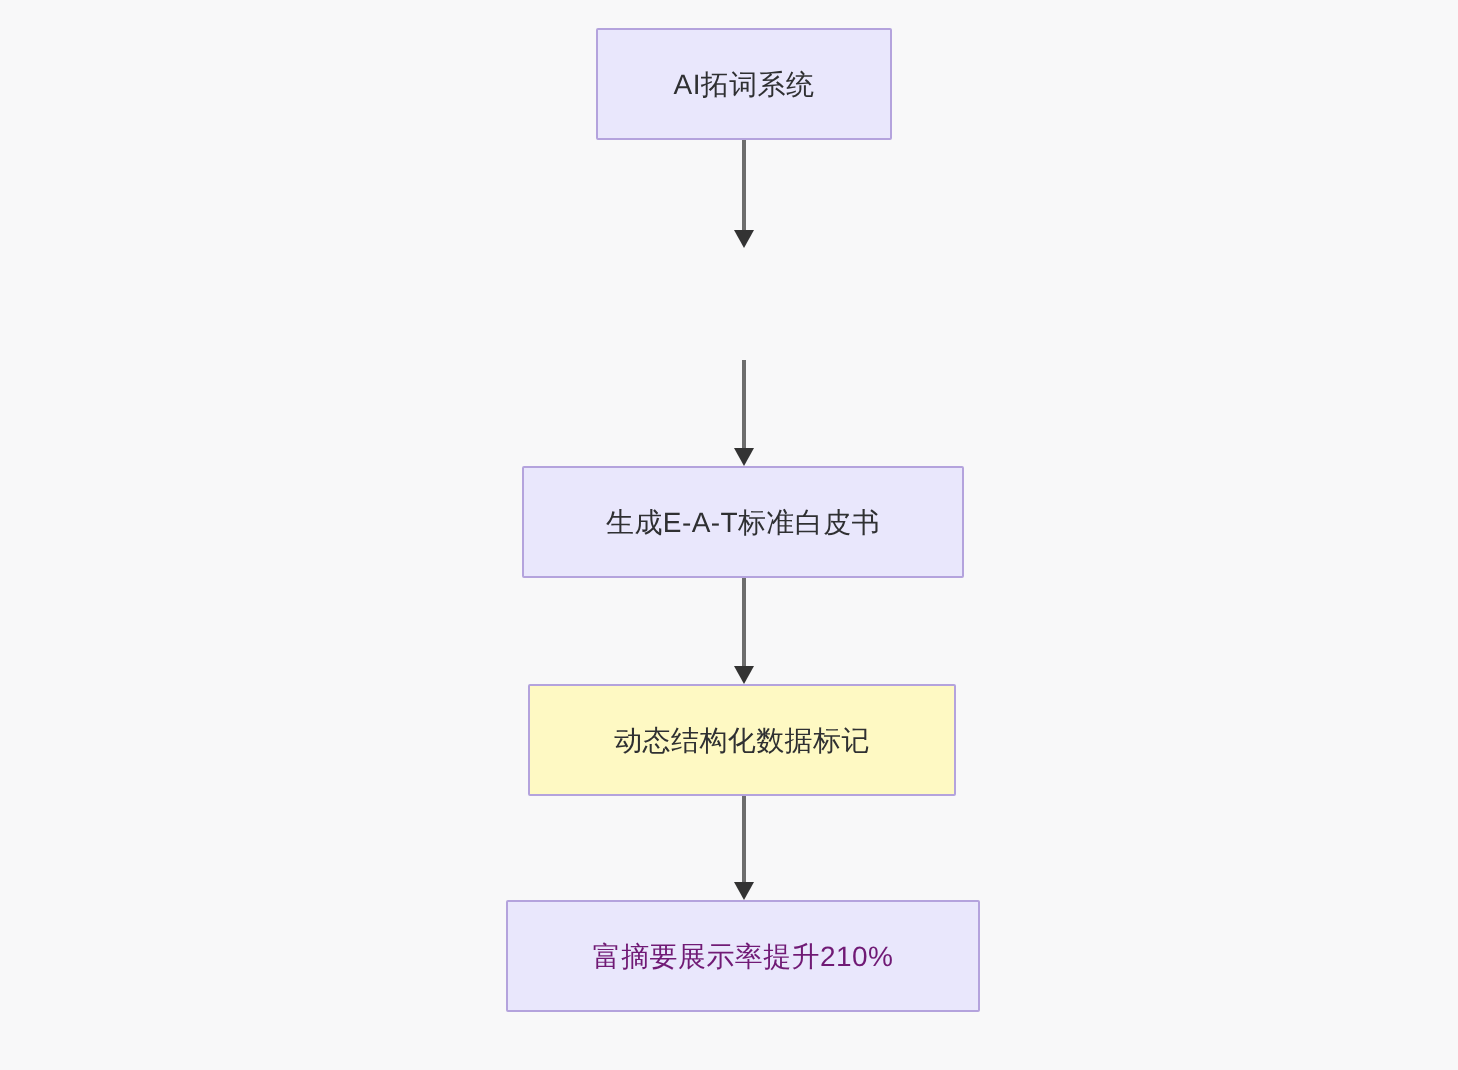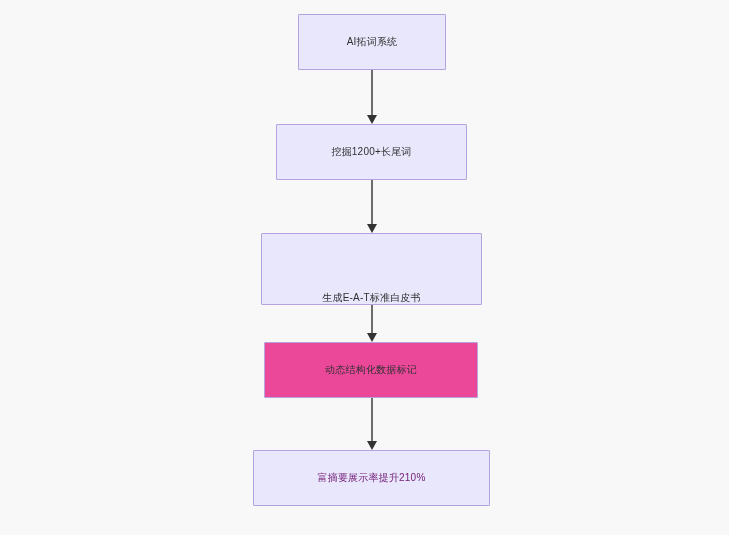--- a/index.html
+++ b/index.html
@@ -24,21 +24,21 @@
     box-sizing: border-box;
     background: #e9e7fc;
     border: 1px solid #b4a3dd;
     border-radius: 1px;
     display: flex;
     align-items: center;
     justify-content: center;
     z-index: 2;
   }
   .node-label {
-    font-size: 10px;
+    font-size: 14px;
     line-height: 1.2;
     color: #2f3032;
     letter-spacing: 0.2px;
     white-space: nowrap;
     font-family: "Liberation Sans", "DejaVu Sans", sans-serif;
   }
   .edge {
     position: absolute;
     z-index: 1;
   }
@@ -77,26 +77,23 @@
     <div class="edge-arrowhead" style="top: 44px; border-top-color: rgb(51, 51, 51);"></div>
   </div>
   <div class="edge" style="left: 371px; top: 398px; width: 2px; height: 52px;">
     <div class="edge-line" style="height: 45px; background: rgb(109, 109, 109);"></div>
     <div class="edge-arrowhead" style="top: 43px; border-top-color: rgb(51, 51, 51);"></div>
   </div>
 
   <div class="node" style="left: 298px; top: 14px; width: 148px; height: 56px; background: rgb(233, 231, 252); border-color: rgb(180, 163, 221);">
     <span class="node-label" style="color: rgb(47, 48, 50);">AI拓词系统</span>
   </div>
-  <div class="node" style="left: 276px; top: 124px; width: 191px; height: 56px; background: rgb(233, 231, 252); border-color: rgb(180, 163, 221);">
-    <span class="node-label" style="color: rgb(47, 48, 50);">挖掘1200+长尾词</span>
-  </div>
-  <div class="node" style="left: 261px; top: 233px; width: 221px; height: 72px; background: rgb(233, 231, 252); border-color: rgb(180, 163, 221); align-items: flex-end;">
+  <div class="node" style="left: 261px; top: 233px; width: 221px; height: 56px; background: rgb(233, 231, 252); border-color: rgb(180, 163, 221);">
     <span class="node-label" style="color: rgb(47, 48, 50);">生成E-A-T标准白皮书</span>
   </div>
-  <div class="node" style="left: 264px; top: 342px; width: 214px; height: 56px; background: #ec4899; border-color: rgb(180, 163, 221);">
+  <div class="node" style="left: 264px; top: 342px; width: 214px; height: 56px; background: #fef9c3; border-color: rgb(180, 163, 221);">
     <span class="node-label" style="color: rgb(47, 48, 50);">动态结构化数据标记</span>
   </div>
   <div class="node" style="left: 253px; top: 450px; width: 237px; height: 56px; background: rgb(233, 231, 252); border-color: rgb(180, 163, 221);">
     <span class="node-label" style="color: #701a75;">富摘要展示率提升210%</span>
   </div>
 
 </div>
 
 </body></html>

